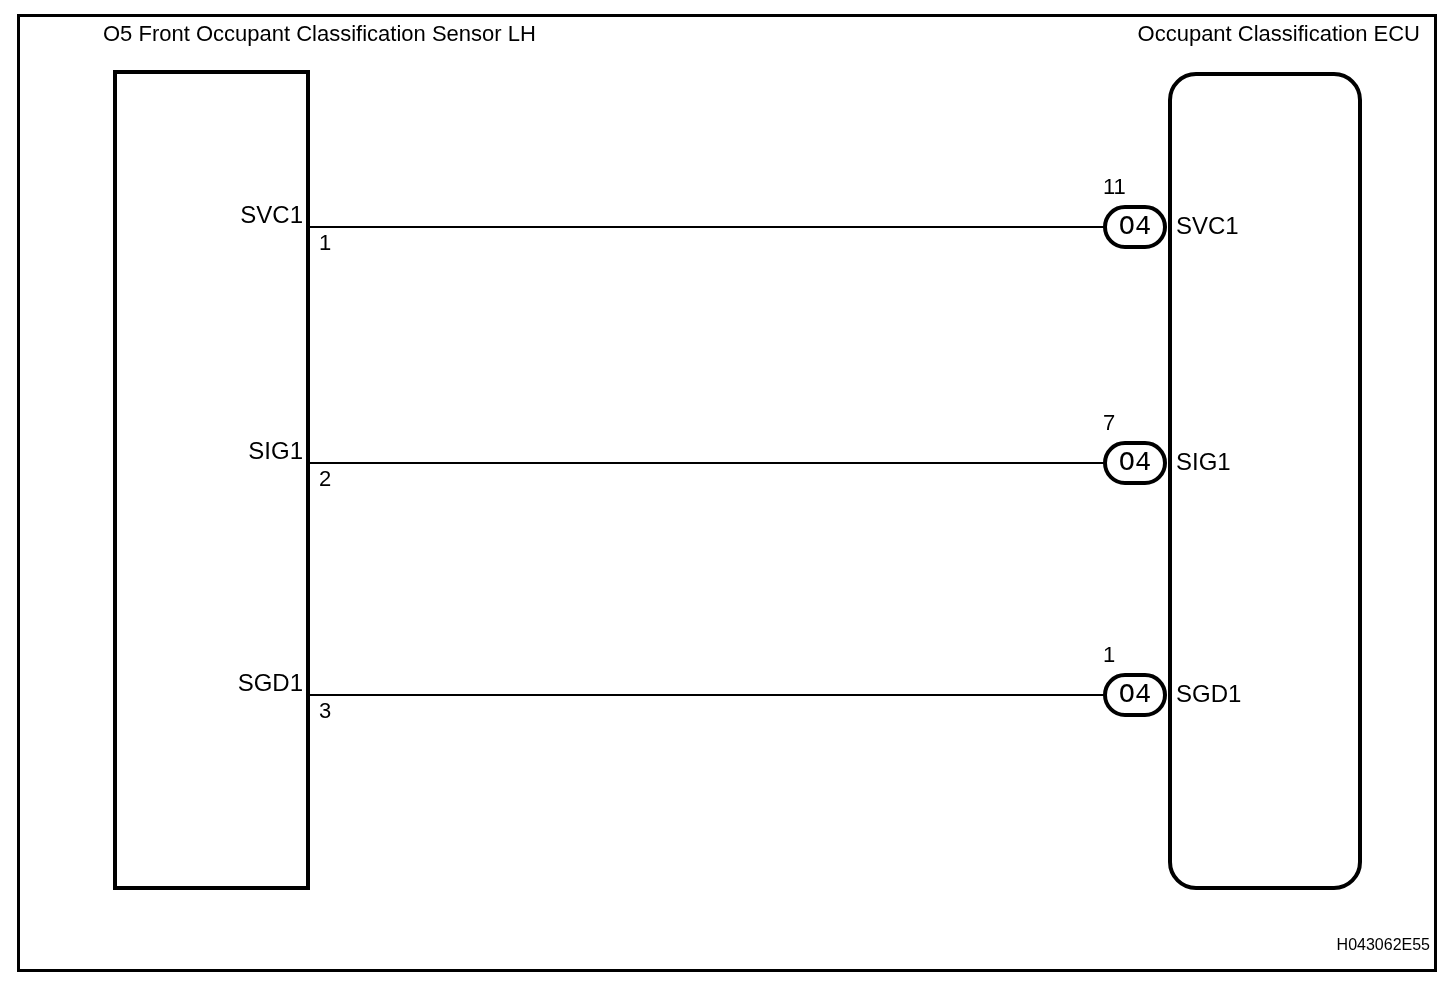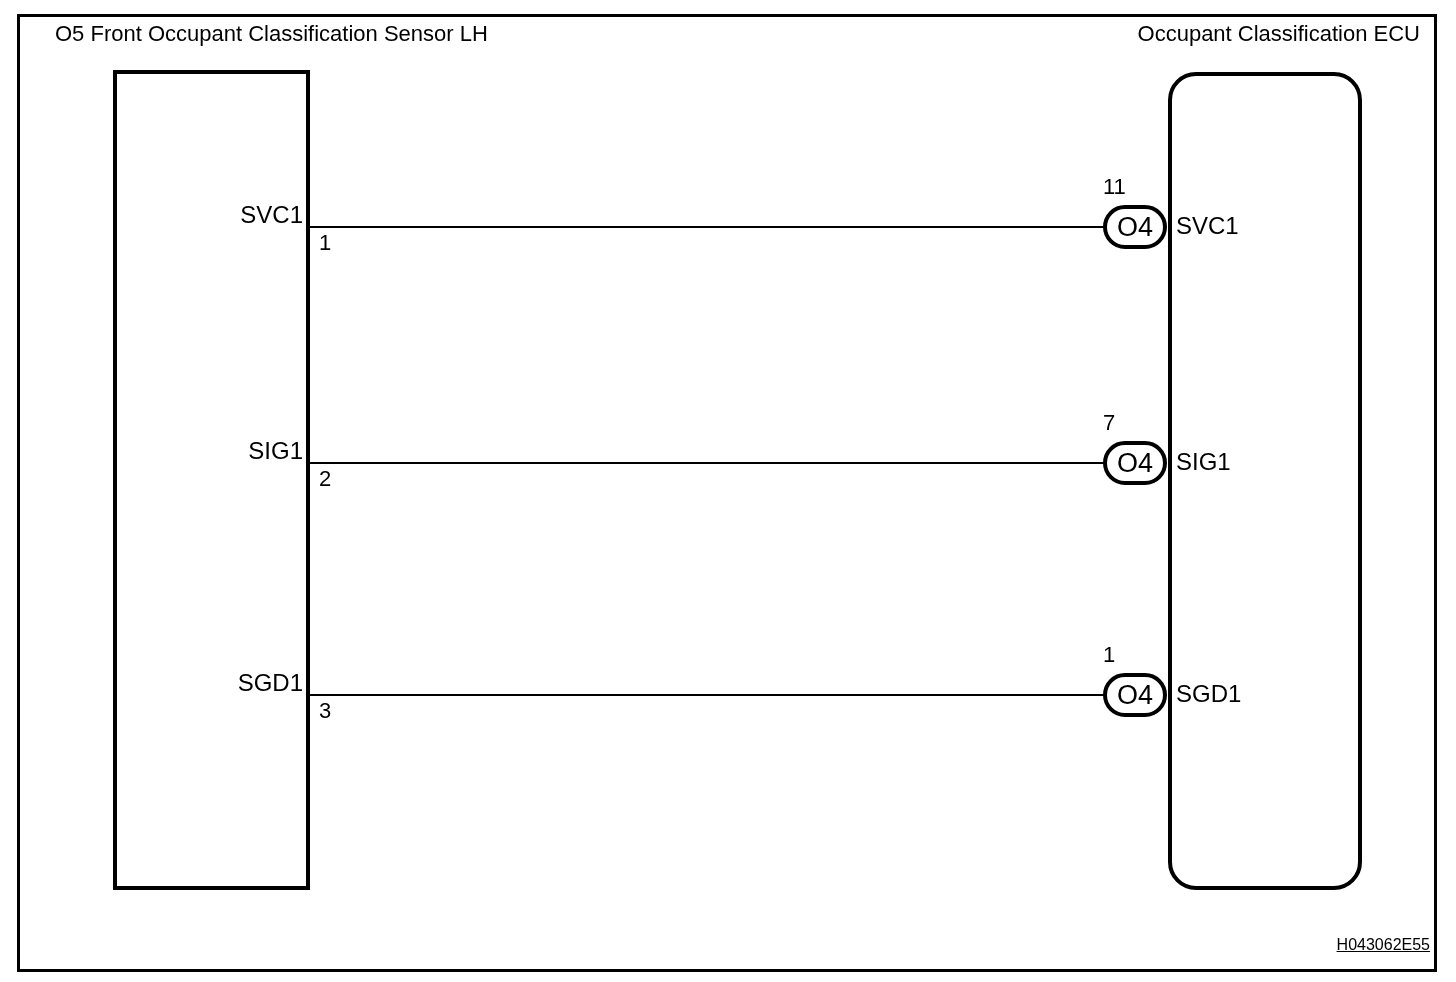--- a/index.html
+++ b/index.html
@@ -24,20 +24,21 @@
     height: 958px;
     border: 3px solid #000000;
     box-sizing: border-box;
   }
   .title {
     position: absolute;
     top: 22px;
     font-size: 22px;
     line-height: 24px;
     white-space: nowrap;
+    margin-left: 48px;
   }
   .title-left { left: 55px; }
   .title-right { right: 36px; }
 
   .component-box {
     position: absolute;
     box-sizing: border-box;
     border: 4px solid #000000;
     background: #ffffff;
     z-index: 1;
@@ -109,36 +110,36 @@
     box-sizing: border-box;
     border: 4px solid #000000;
     border-radius: 22px;
     background: #ffffff;
     z-index: 3;
     display: flex;
     align-items: center;
     justify-content: center;
     font-size: 27px;
     line-height: 27px;
+    font-family: Liberation Mono, monospace;
   }
   .right-pin-label {
     position: absolute;
     left: 1176px;
     top: 46px;
     font-size: 24px;
     line-height: 26px;
     z-index: 3;
   }
   .figure-code {
     position: absolute;
     right: 26px;
     top: 936px;
     font-size: 16px;
     line-height: 18px;
-    text-decoration: underline;
   }
 </style>
 </head>
 <body>
 
 <div class="canvas">
 
   <div class="outer-border"></div>
 
   <div class="title title-left">O5 Front Occupant Classification Sensor LH</div>

